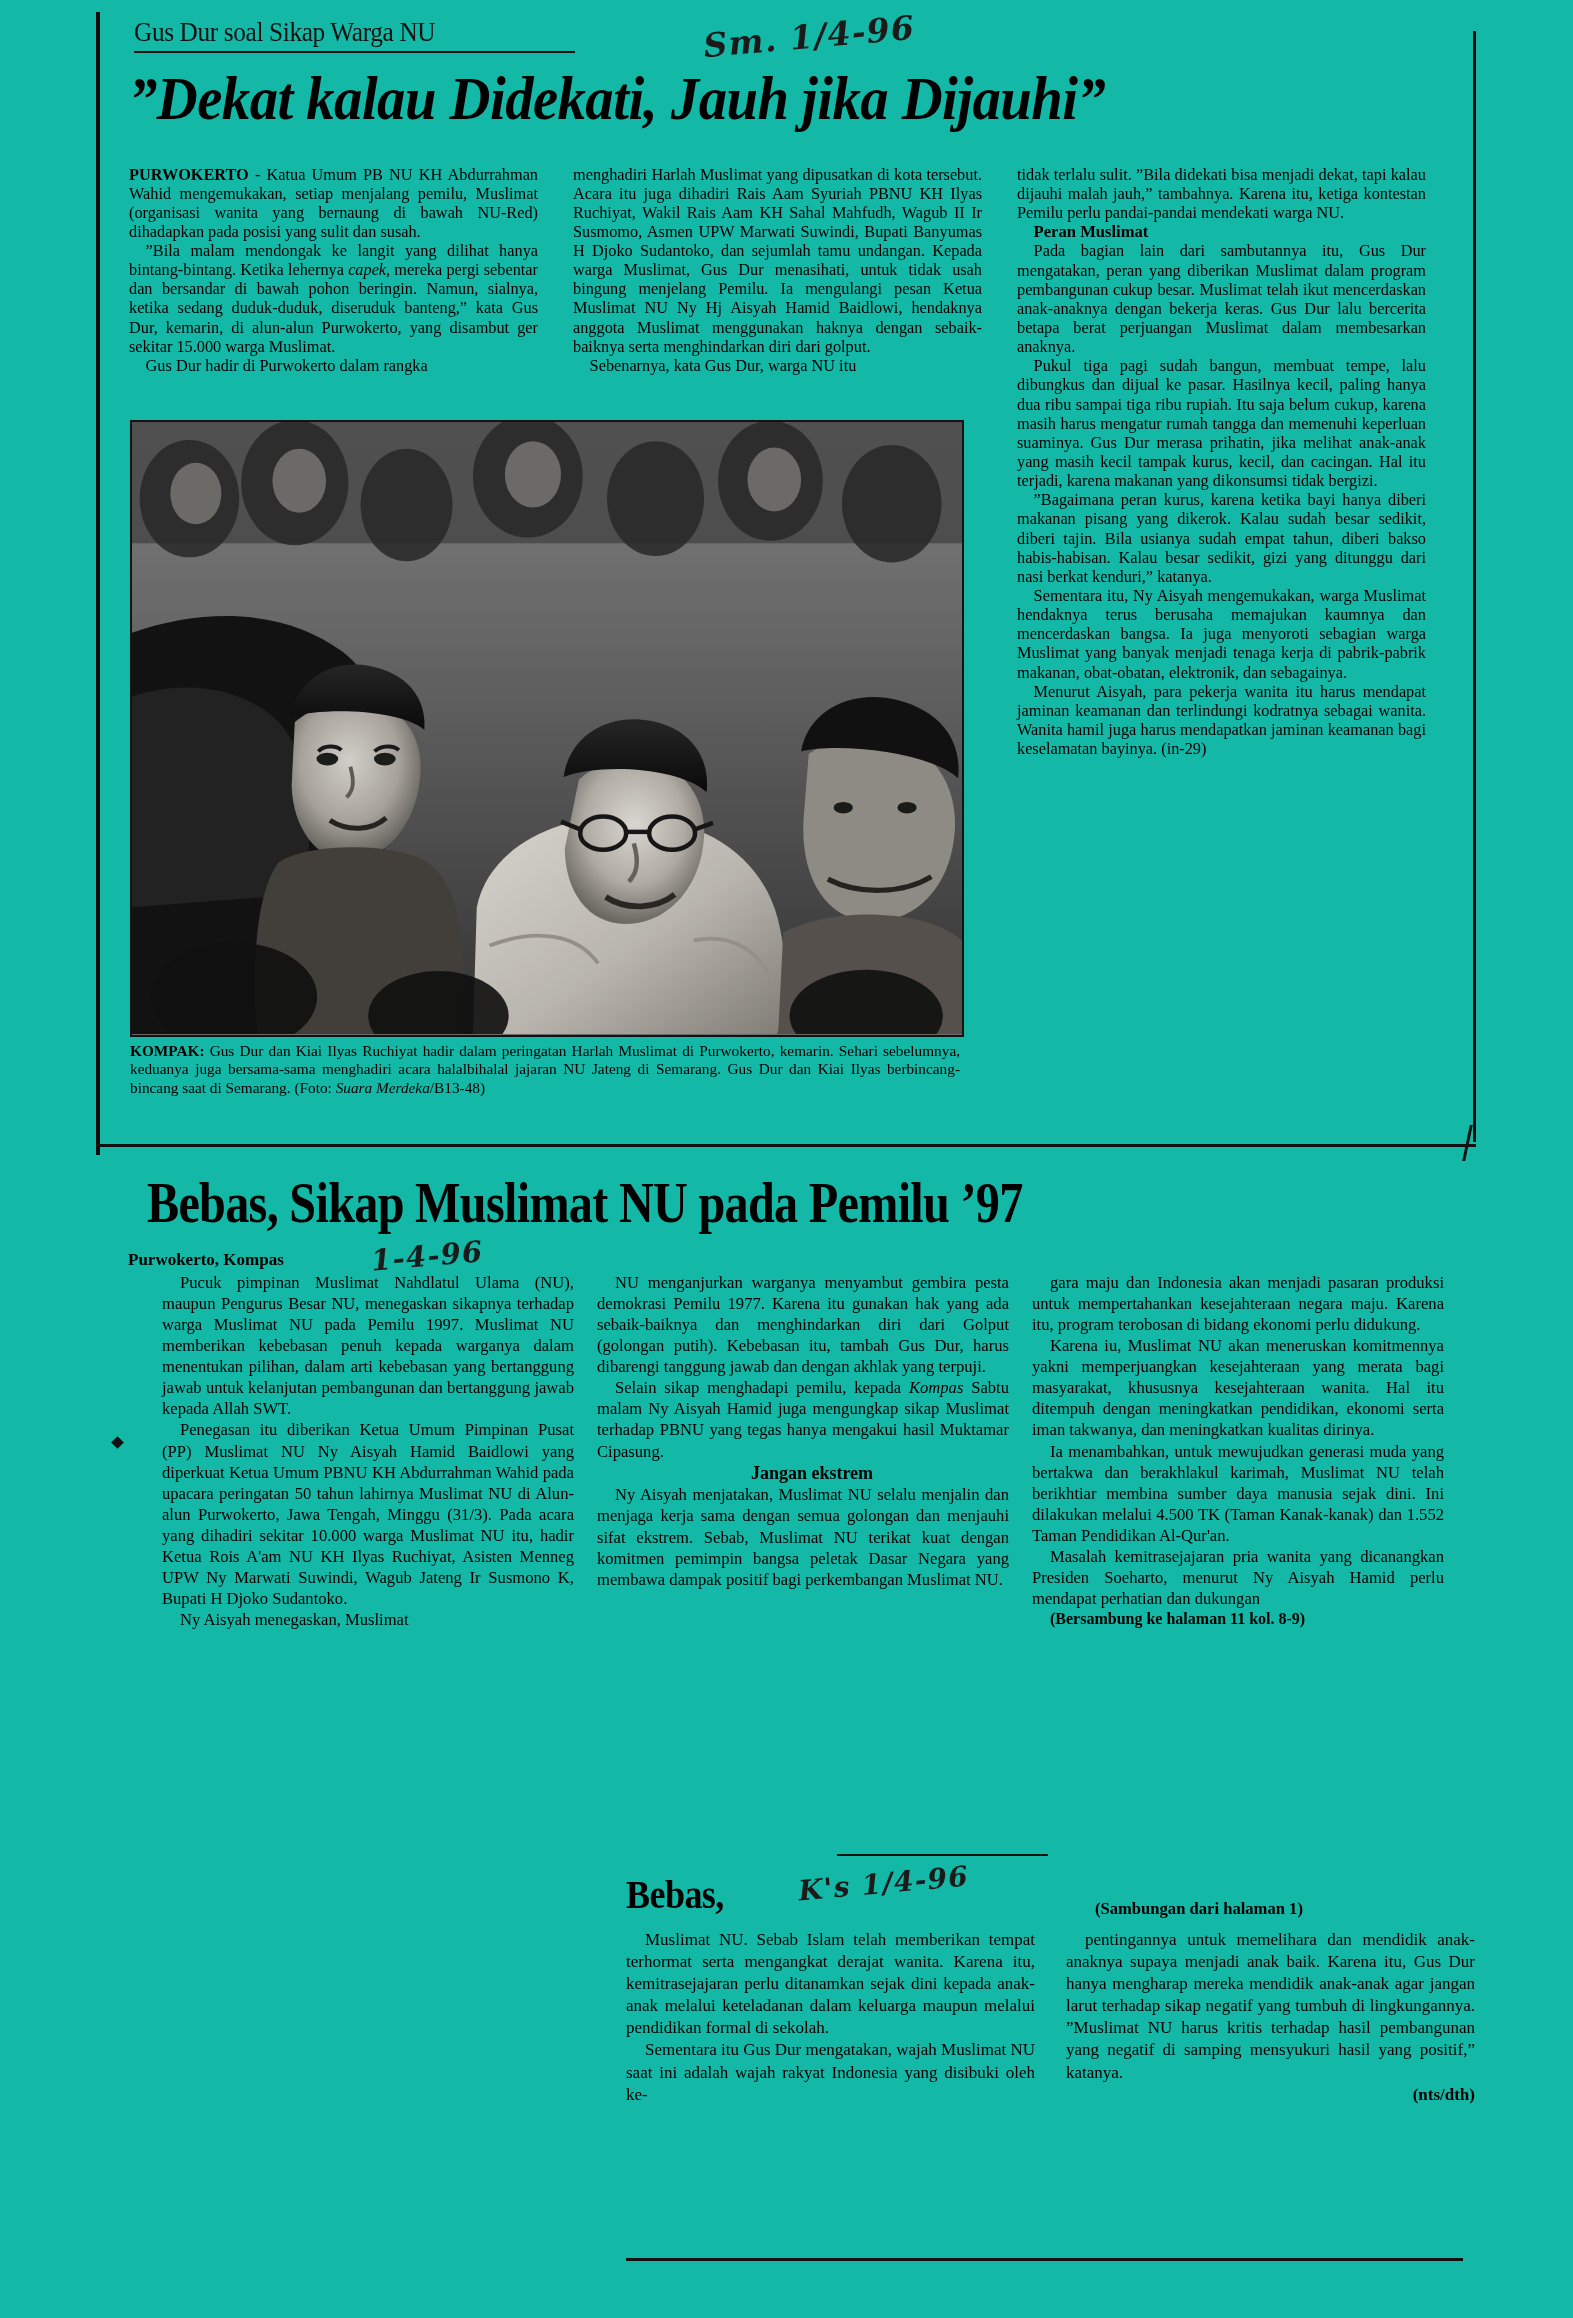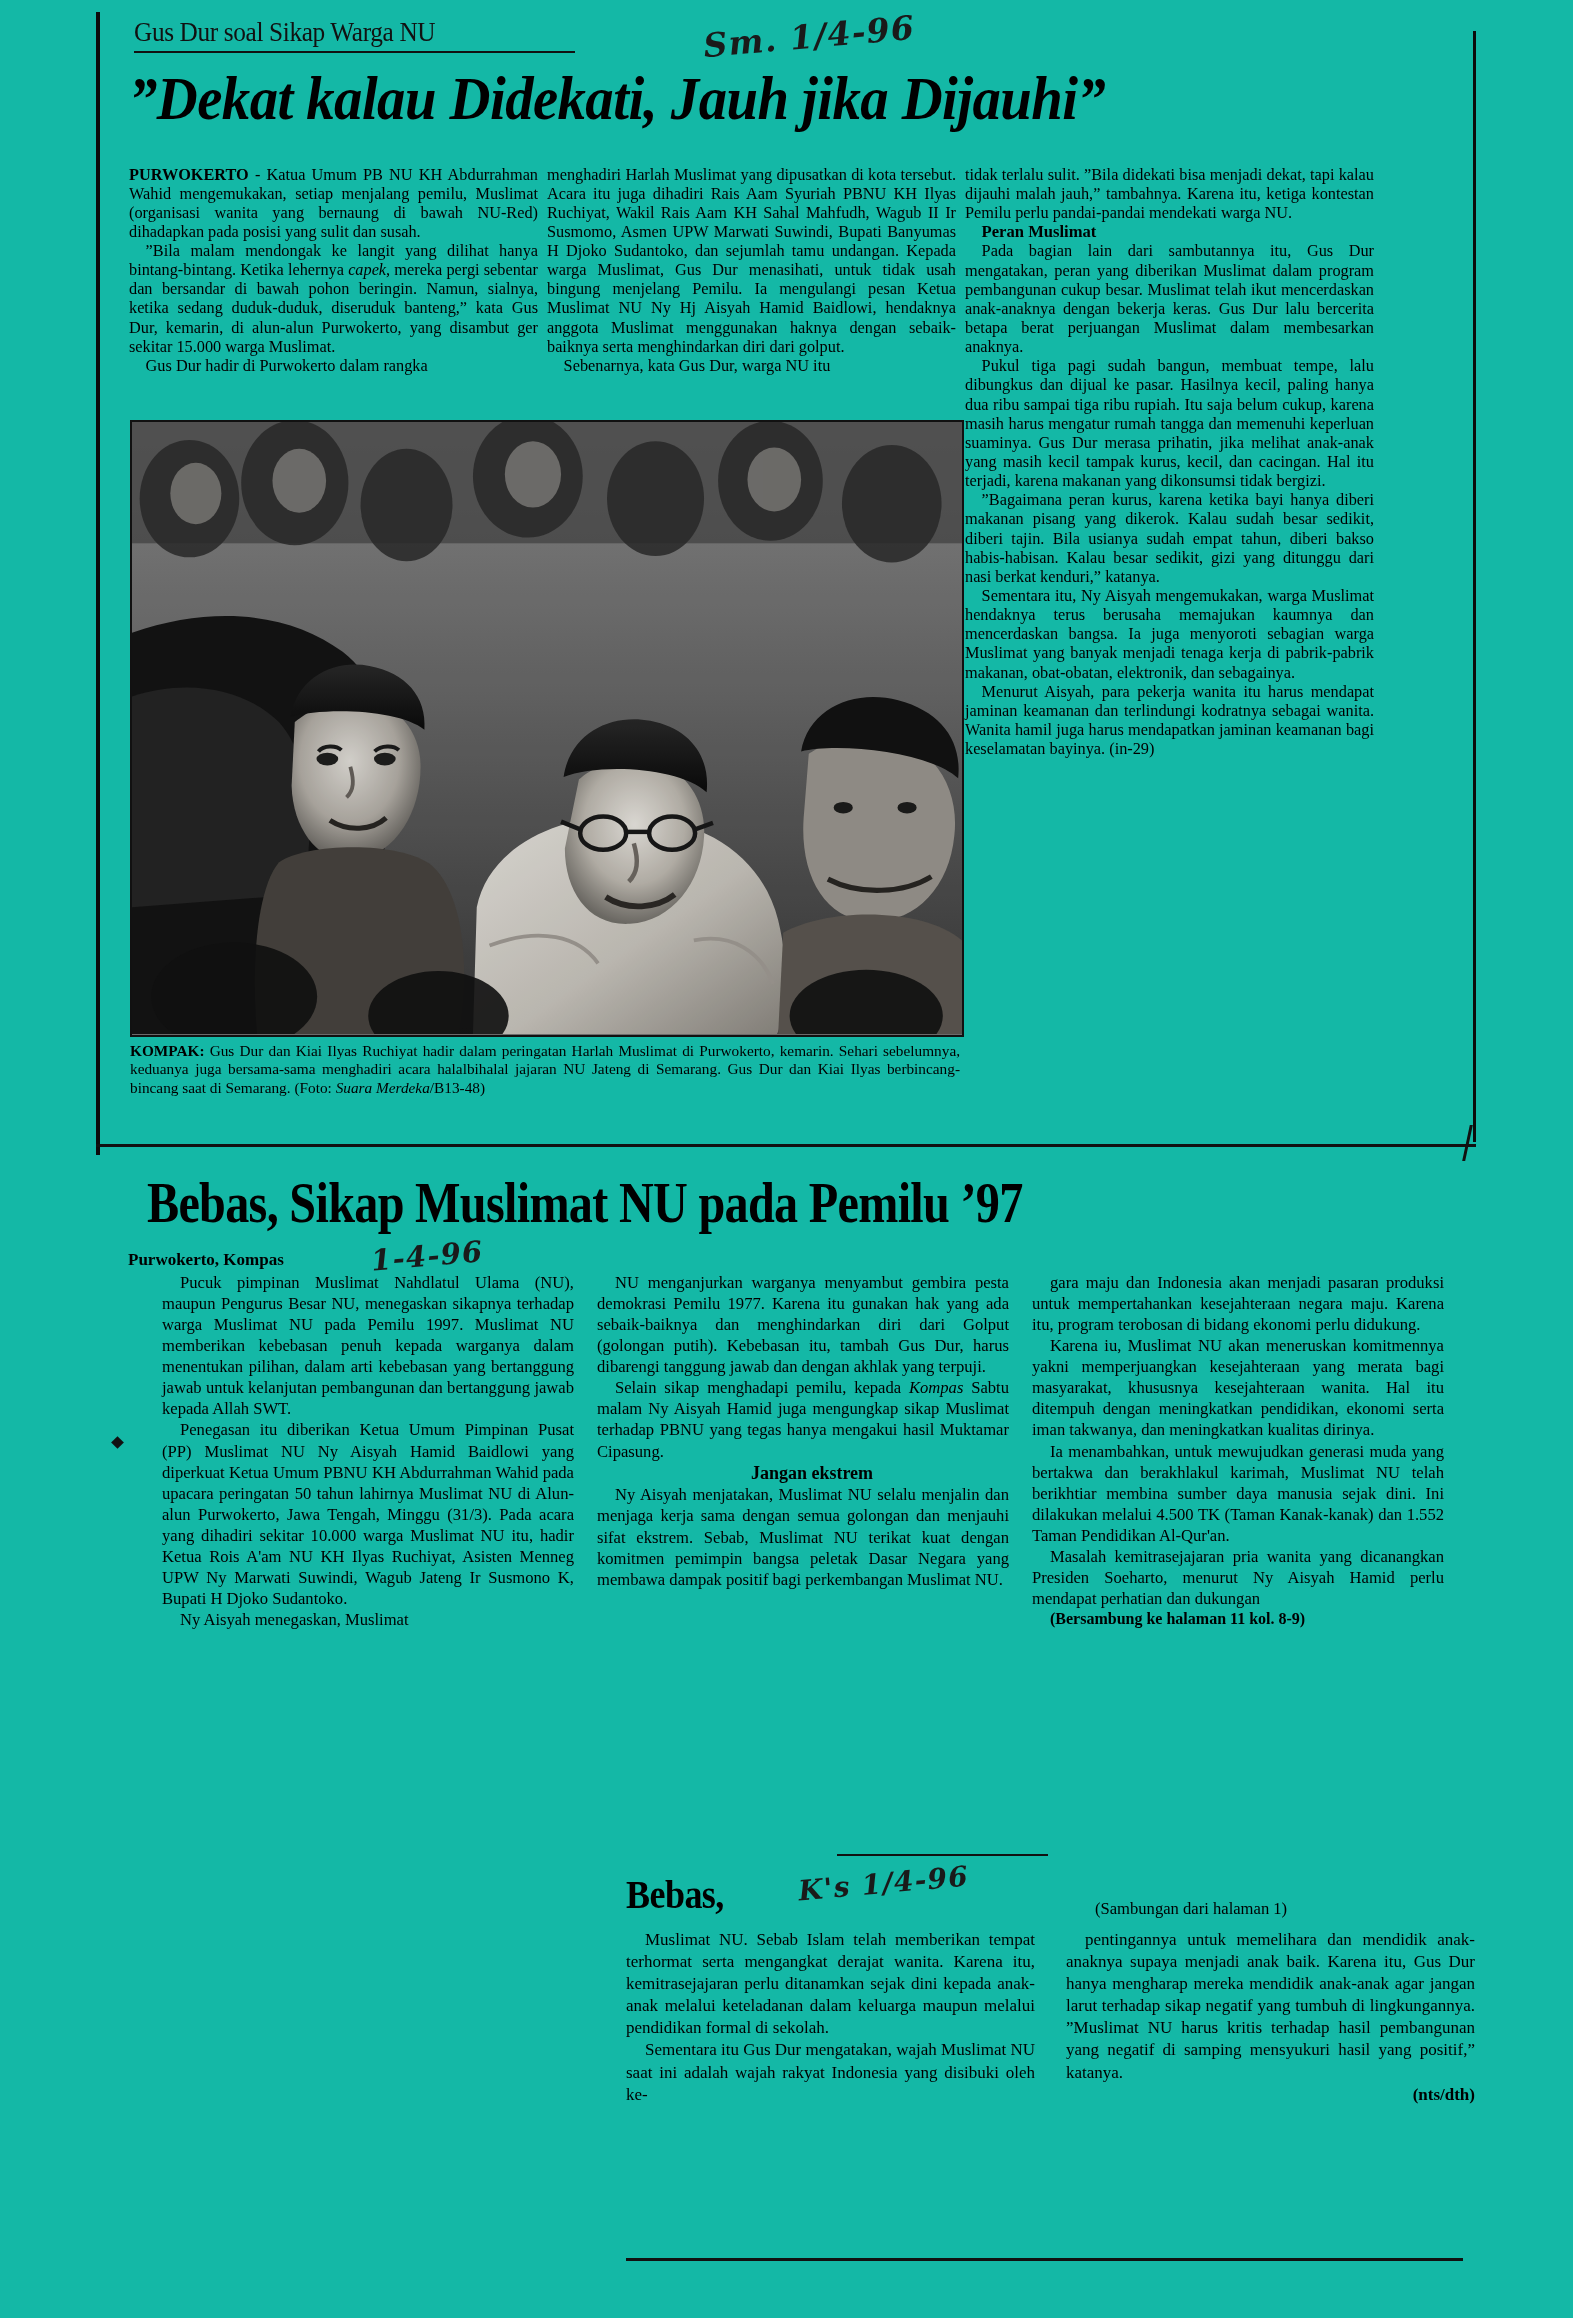--- a/index.html
+++ b/index.html
@@ -96,21 +96,21 @@
     transform-origin: left top;
     white-space: nowrap;
   }
 
   
   .cols1 {
     position: absolute;
     left: 33px; top: 153px;
     width: 1303px;
     display: flex;
-    gap: 9px;
+    gap: 35px;
   }
   .cols1 .col { width: 409px; }
 
   .body-a {
     font-family: "Liberation Serif", "DejaVu Serif", serif;
     font-size: 16.3px;
     line-height: 1.175;
     text-align: justify;
     text-justify: inter-word;
     hyphens: manual;
@@ -251,21 +251,21 @@
     transform: scaleX(0.9);
     transform-origin: left top;
   }
   #hw-date-3 {
     left: 172px; top: 27px;
     font-size: 28px;
   }
   .cont-from {
     position: absolute;
     left: 469px; top: 59px;
-    font-weight: 400;
+    font-weight: 700;
     font-size: 16.6px;
   }
   .cols3 {
     position: absolute;
     left: 0px; top: 89px;
     width: 850px;
     display: flex;
     gap: 31px;
   }
   .cols3 .col { width: 409px; }

